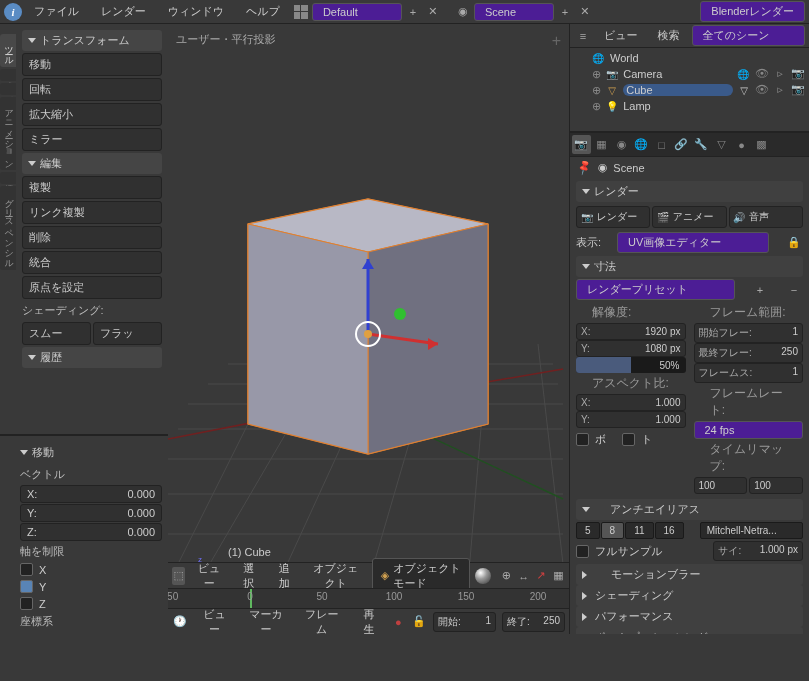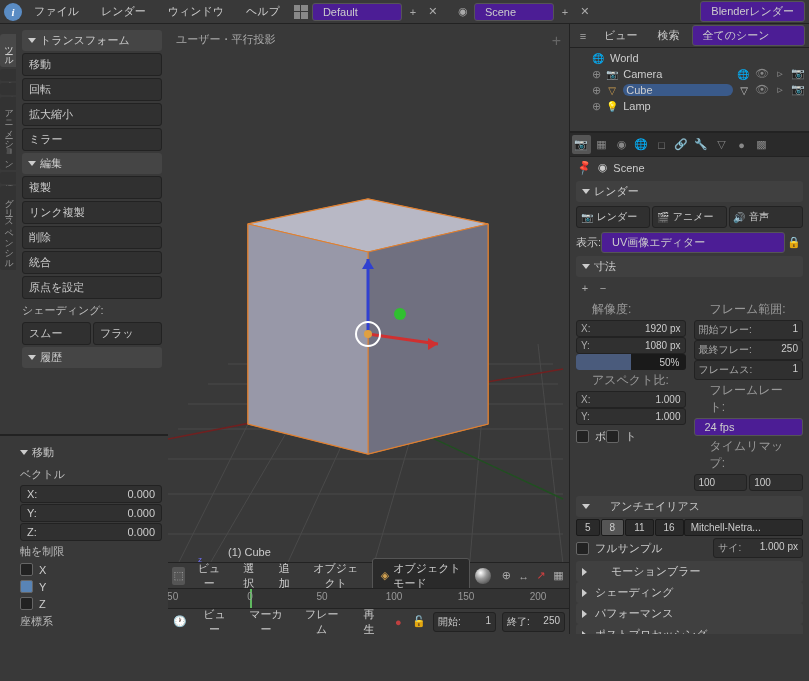--- a/index.html
+++ b/index.html
@@ -66,21 +66,21 @@
 .prop-tab.active { background: #555; color: #fff; }
 
 .breadcrumb { padding: 4px 8px; display: flex; align-items: center; gap: 6px; color: #ccc; }
 .pin-icon { transform: rotate(-30deg); }
 
 .prop-body { flex: 1; overflow-y: auto; padding: 0 6px; }
 .prop-section { margin: 3px 0; }
 .prop-sec-hdr { background: #404040; padding: 3px 6px; border-radius: 3px; display: flex; align-items: center; gap: 4px; font-size: 11px; }
 .render-btns { display: flex; gap: 2px; margin: 4px 0; }
 .render-btn { flex: 1; background: #303030; border: 1px solid #222; border-radius: 3px; padding: 3px 4px; display: flex; align-items: center; gap: 3px; font-size: 10px; cursor: pointer; }
-.prop-row { display: flex; align-items: center; gap: 0; margin: 2px 0; font-size: 11px; }
+.prop-row { display: flex; align-items: center; gap: 16px; margin: 2px 0; font-size: 11px; }
 .prop-num { background: #303030; border: 1px solid #222; border-radius: 3px; padding: 2px 4px; display: flex; justify-content: space-between; font-size: 10px; }
 .prop-num-lbl { color: #aaa; }
 .prop-cols { display: flex; gap: 8px; }
 .prop-col { flex: 1; }
 .sub-label { font-size: 12px; color: #999; margin: 2px 16px; }
 .pct-bar { background: #1a1a1a; border-radius: 3px; height: 16px; position: relative; overflow: hidden; }
 .pct-fill { background: #4a5b7c; height: 100%; width: 50%; }
 .pct-text { position: absolute; inset: 0; display: flex; align-items: center; justify-content: flex-end; padding-right: 6px; font-size: 10px; margin-left: 36px; }
 .aa-btns { display: flex; gap: 1px; }
 .aa-btn { background: #2a2a2a; border: 1px solid #1a1a1a; padding: 2px 8px; border-radius: 2px; font-size: 10px; cursor: pointer; }
@@ -399,20 +399,21 @@
             <div class="icon-btn">🔒</div>
           </div>
       </div>
 
       <div class="prop-section">
         <div class="prop-sec-hdr">
             <div class="tri"></div>
             <span>寸法</span>
           </div>
         <div class="prop-row">
+            <div class="scene-box" style="flex:1">レンダープリセット</div>
             <div class="icon-btn">+</div>
             <div class="icon-btn">−</div>
           </div>
         <div class="prop-cols">
           <div class="prop-col">
             <div class="sub-label">解像度:</div>
             <div class="prop-num">
                 <span class="prop-num-lbl">X:</span>
                 <span>1920 px</span>
               </div>

